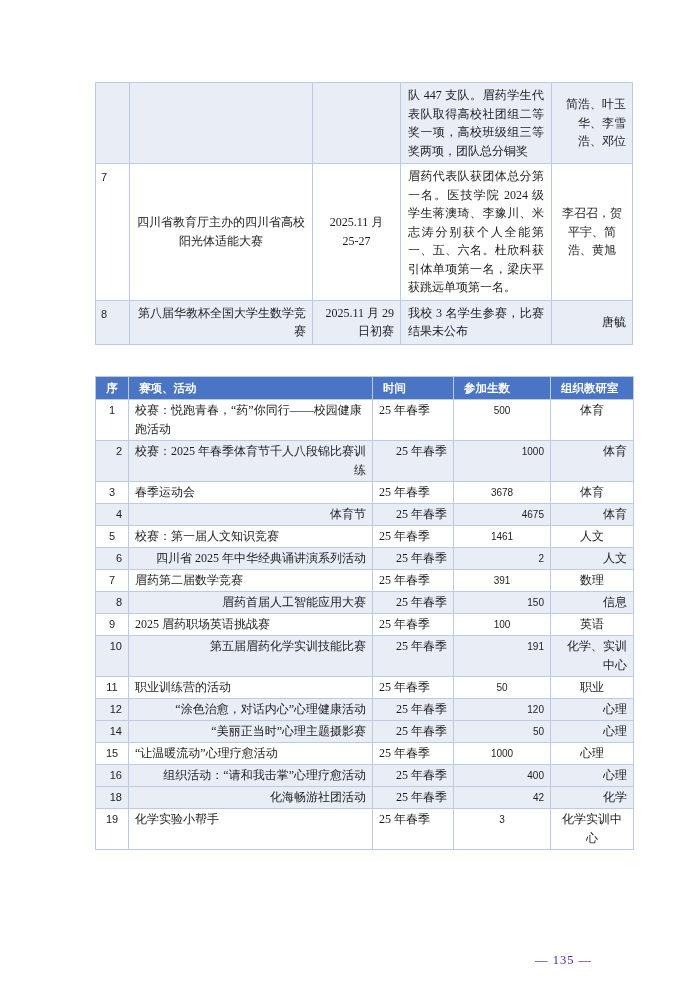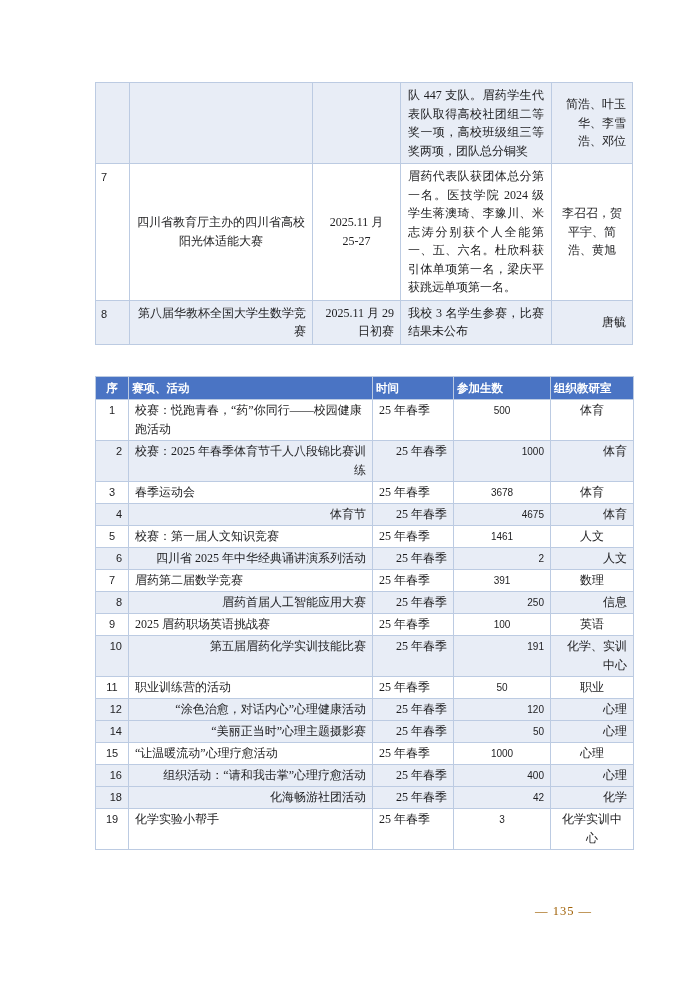--- a/index.html
+++ b/index.html
@@ -39,34 +39,34 @@
     text-align: center; font-weight: bold; font-size: 13.5px;
     font-family: "Liberation Sans", "DejaVu Sans", sans-serif;
     color: #111111;
   }
 
   
   .t2 th {
     background: #4a74c4; color: #ffffff;
     font-family: "Liberation Sans", "DejaVu Sans", sans-serif;
     font-weight: bold; font-size: 11.5px;
-    text-align: left; padding: 4px 3px; line-height: 14px;
+    text-align: left; padding: 4px 10px; line-height: 14px;
   }
   .t2 th.h-seq { text-align: center; padding: 4px 2px; }
   .t2 td { padding: 1px 6px; line-height: 19px; vertical-align: top; }
   .c2-seq  { text-align: center; font-family: "Liberation Sans", "DejaVu Sans", sans-serif; font-size: 11px; }
   .c2-activity { text-align: left; }
   .c2-time { text-align: left; }
   .c2-count { text-align: center; font-family: "Liberation Sans", "DejaVu Sans", sans-serif; font-size: 10px; }
   .c2-org  { text-align: center; }
 
   
   .pageno {
-    position: absolute; top: 904px; right: 108px;
-    font-size: 12.5px; color: #a16207; letter-spacing: 1px;
+    position: absolute; top: 953px; right: 108px;
+    font-size: 12.5px; color: #4c1d95; letter-spacing: 1px;
     font-family: "Liberation Serif", "DejaVu Serif", serif;
   }
 </style>
 </head>
 <body>
 
 <div class="page">
 
   <table class="t1">
     <colgroup>
@@ -168,21 +168,21 @@
           <td class="c2-seq">7</td>
           <td class="c2-activity">眉药第二届数学竞赛</td>
           <td class="c2-time">25 年春季</td>
           <td class="c2-count">391</td>
           <td class="c2-org">数理</td>
         </tr>
         <tr class="banded">
           <td class="c2-seq">8</td>
           <td class="c2-activity">眉药首届人工智能应用大赛</td>
           <td class="c2-time">25 年春季</td>
-          <td class="c2-count">250</td>
+          <td class="c2-count">150</td>
           <td class="c2-org">信息</td>
         </tr>
         <tr>
           <td class="c2-seq">9</td>
           <td class="c2-activity">2025 眉药职场英语挑战赛</td>
           <td class="c2-time">25 年春季</td>
           <td class="c2-count">100</td>
           <td class="c2-org">英语</td>
         </tr>
         <tr class="banded">

